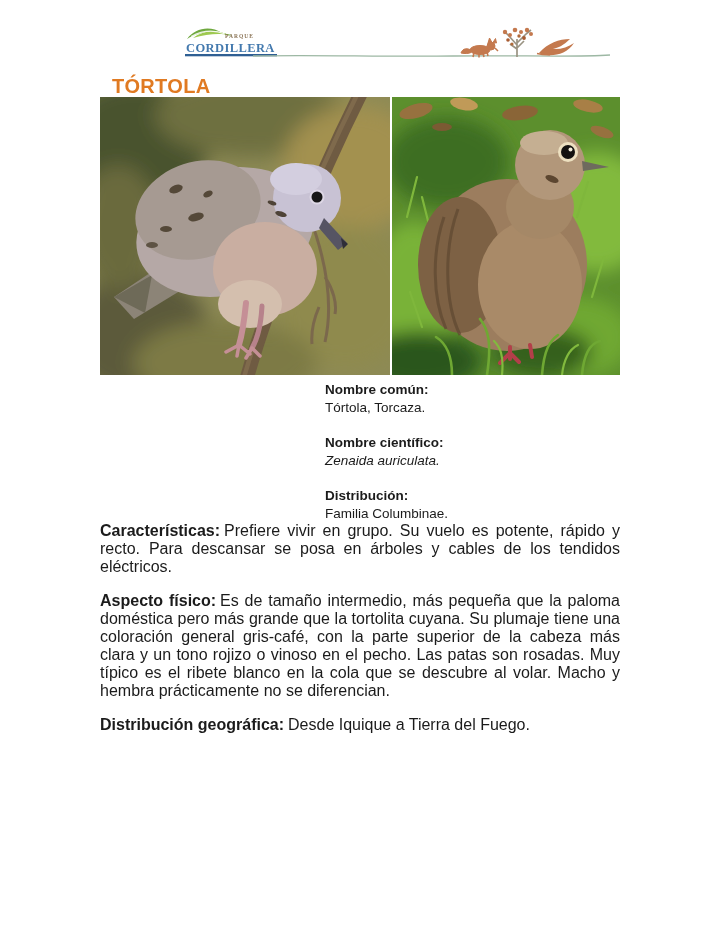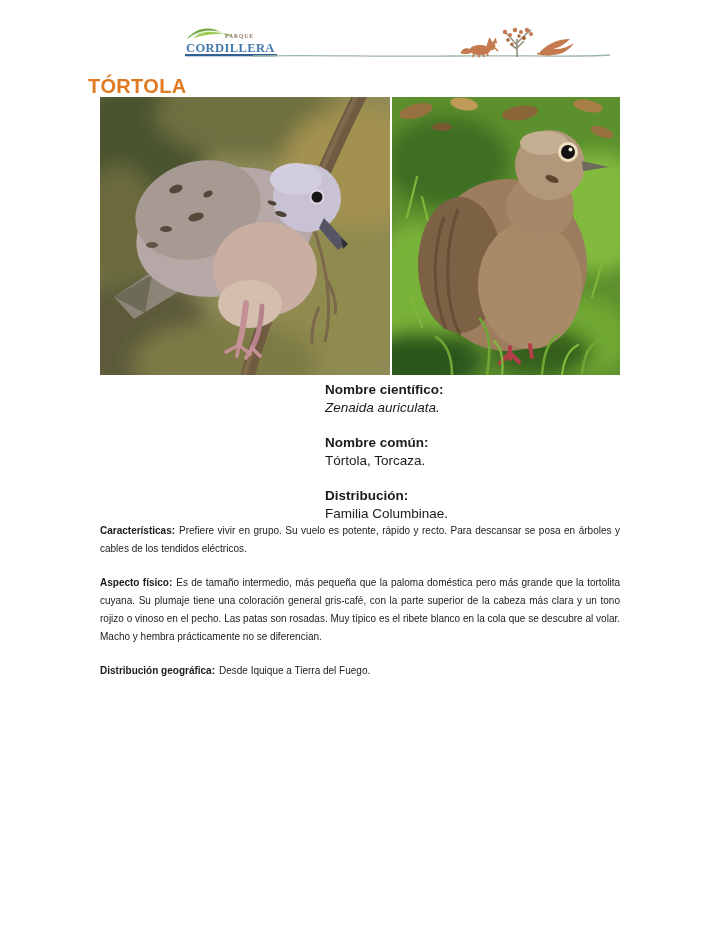--- a/index.html
+++ b/index.html
@@ -5,33 +5,33 @@
   html,body { margin:0; padding:0; background:#ffffff; }
   .page {
     position:relative; width:720px; height:822px; background:#ffffff;
     font-family:"Liberation Sans", sans-serif; color:#1b1b1b; overflow:hidden;
   }
   
   .logo-svg { position:absolute; left:185px; top:24px; }
   .decor-svg { position:absolute; left:253px; top:26px; }
   
   .title {
-    position:absolute; left:88px; top:75px;
+    position:absolute; left:112px; top:75px;
     font-size:20px; font-weight:bold; letter-spacing:0.3px;text-align:right;
   }
   
   .photos { position:absolute; left:100px; top:97px; width:520px; height:278px; display:flex; gap:2px; }
   .photo svg { display:block; }
   
   .info { position:absolute; left:325px; top:381px; font-size:13.5px; line-height:18px; }
   .info-item { margin-bottom:17px; }
   .info-label { font-weight:bold; }
   .sci { font-style:italic; }
   
-  .body-text { position:absolute; left:100px; top:522px; width:520px; font-size:10px; line-height:18px; }
+  .body-text { position:absolute; left:100px; top:522px; width:520px; font-size:16px; line-height:18px; }
   .para { text-align:justify; margin:0 0 16px 0; }
   .para .lead { font-weight:bold; margin-right:4px; }
   
   .pagebox {
     position:absolute; left:621px; top:877px; width:38px; height:26px;
     border:1px solid #9f9f9f; background:#5eead4; box-sizing:border-box;
     display:flex; align-items:center; justify-content:center;
     font-size:10.5px; font-weight:bold; color:#3d3d3d;
   }
   .fold { position:absolute; right:-3px; bottom:-4px; }
@@ -177,26 +177,26 @@
         <path d="M118,250 L118,262 M118,256 L108,266 M118,256 L127,265 M138,248 L140,260" stroke="#B23F49" stroke-width="4" fill="none" stroke-linecap="round"></path>
 
         <path d="M95,278 C100,245 96,232 88,222 M150,278 C152,252 158,244 166,238 M60,278 C60,255 52,245 44,240 M190,278 C192,255 200,246 208,244" stroke="#6FA833" stroke-width="2.6" fill="none" stroke-linecap="round"></path>
         <path d="M110,278 C112,258 108,250 102,244 M170,278 C172,260 178,252 186,248" stroke="#82BA3E" stroke-width="2.2" fill="none" stroke-linecap="round"></path>
       </svg>
     </div>
   </div>
 
   <div class="info">
     <div class="info-item">
+      <div class="info-label">Nombre común:</div>
+      <div>Tórtola, Torcaza.</div>
+    </div>
+    <div class="info-item">
       <div class="info-label">Nombre científico:</div>
       <div class="sci">Zenaida auriculata.</div>
-    </div>
-    <div class="info-item">
-      <div class="info-label">Nombre común:</div>
-      <div>Tórtola, Torcaza.</div>
     </div>
     <div class="info-item">
       <div class="info-label">Distribución:</div>
       <div>Familia Columbinae.</div>
     </div>
   </div>
 
   <div class="body-text">
     <p class="para"><span class="lead">Características:</span><span>Prefiere vivir en grupo. Su vuelo es potente, rápido y recto. Para descansar se posa en árboles y cables de los tendidos eléctricos.</span></p>
     <p class="para"><span class="lead">Aspecto físico:</span><span>Es de tamaño intermedio, más pequeña que la paloma doméstica pero más grande que la tortolita cuyana. Su plumaje tiene una coloración general gris-café, con la parte superior de la cabeza más clara y un tono rojizo o vinoso en el pecho. Las patas son rosadas. Muy típico es el ribete blanco en la cola que se descubre al volar. Macho y hembra prácticamente no se diferencian.</span></p>

